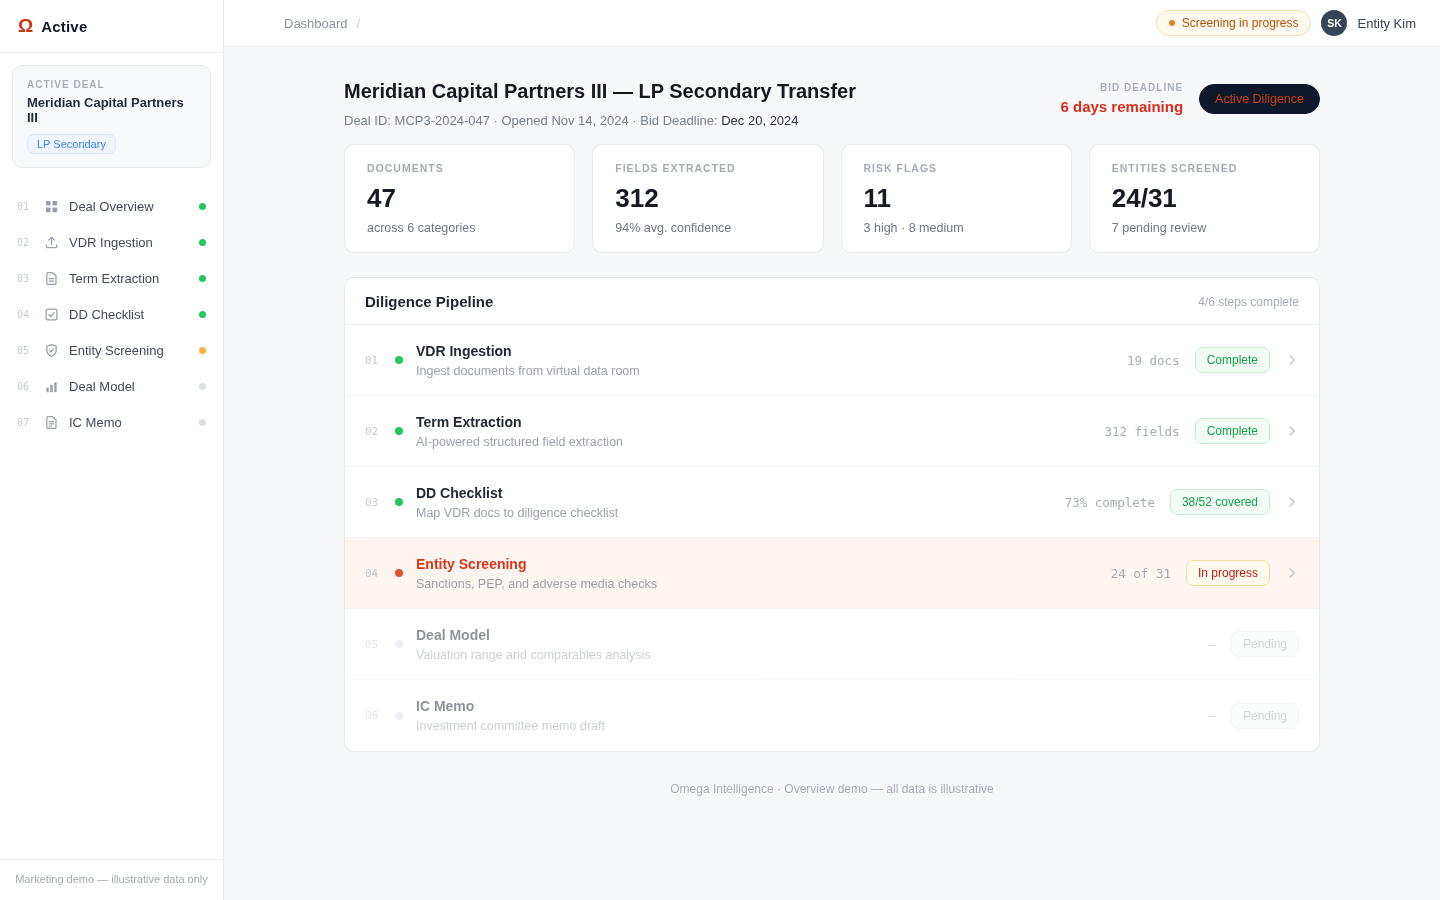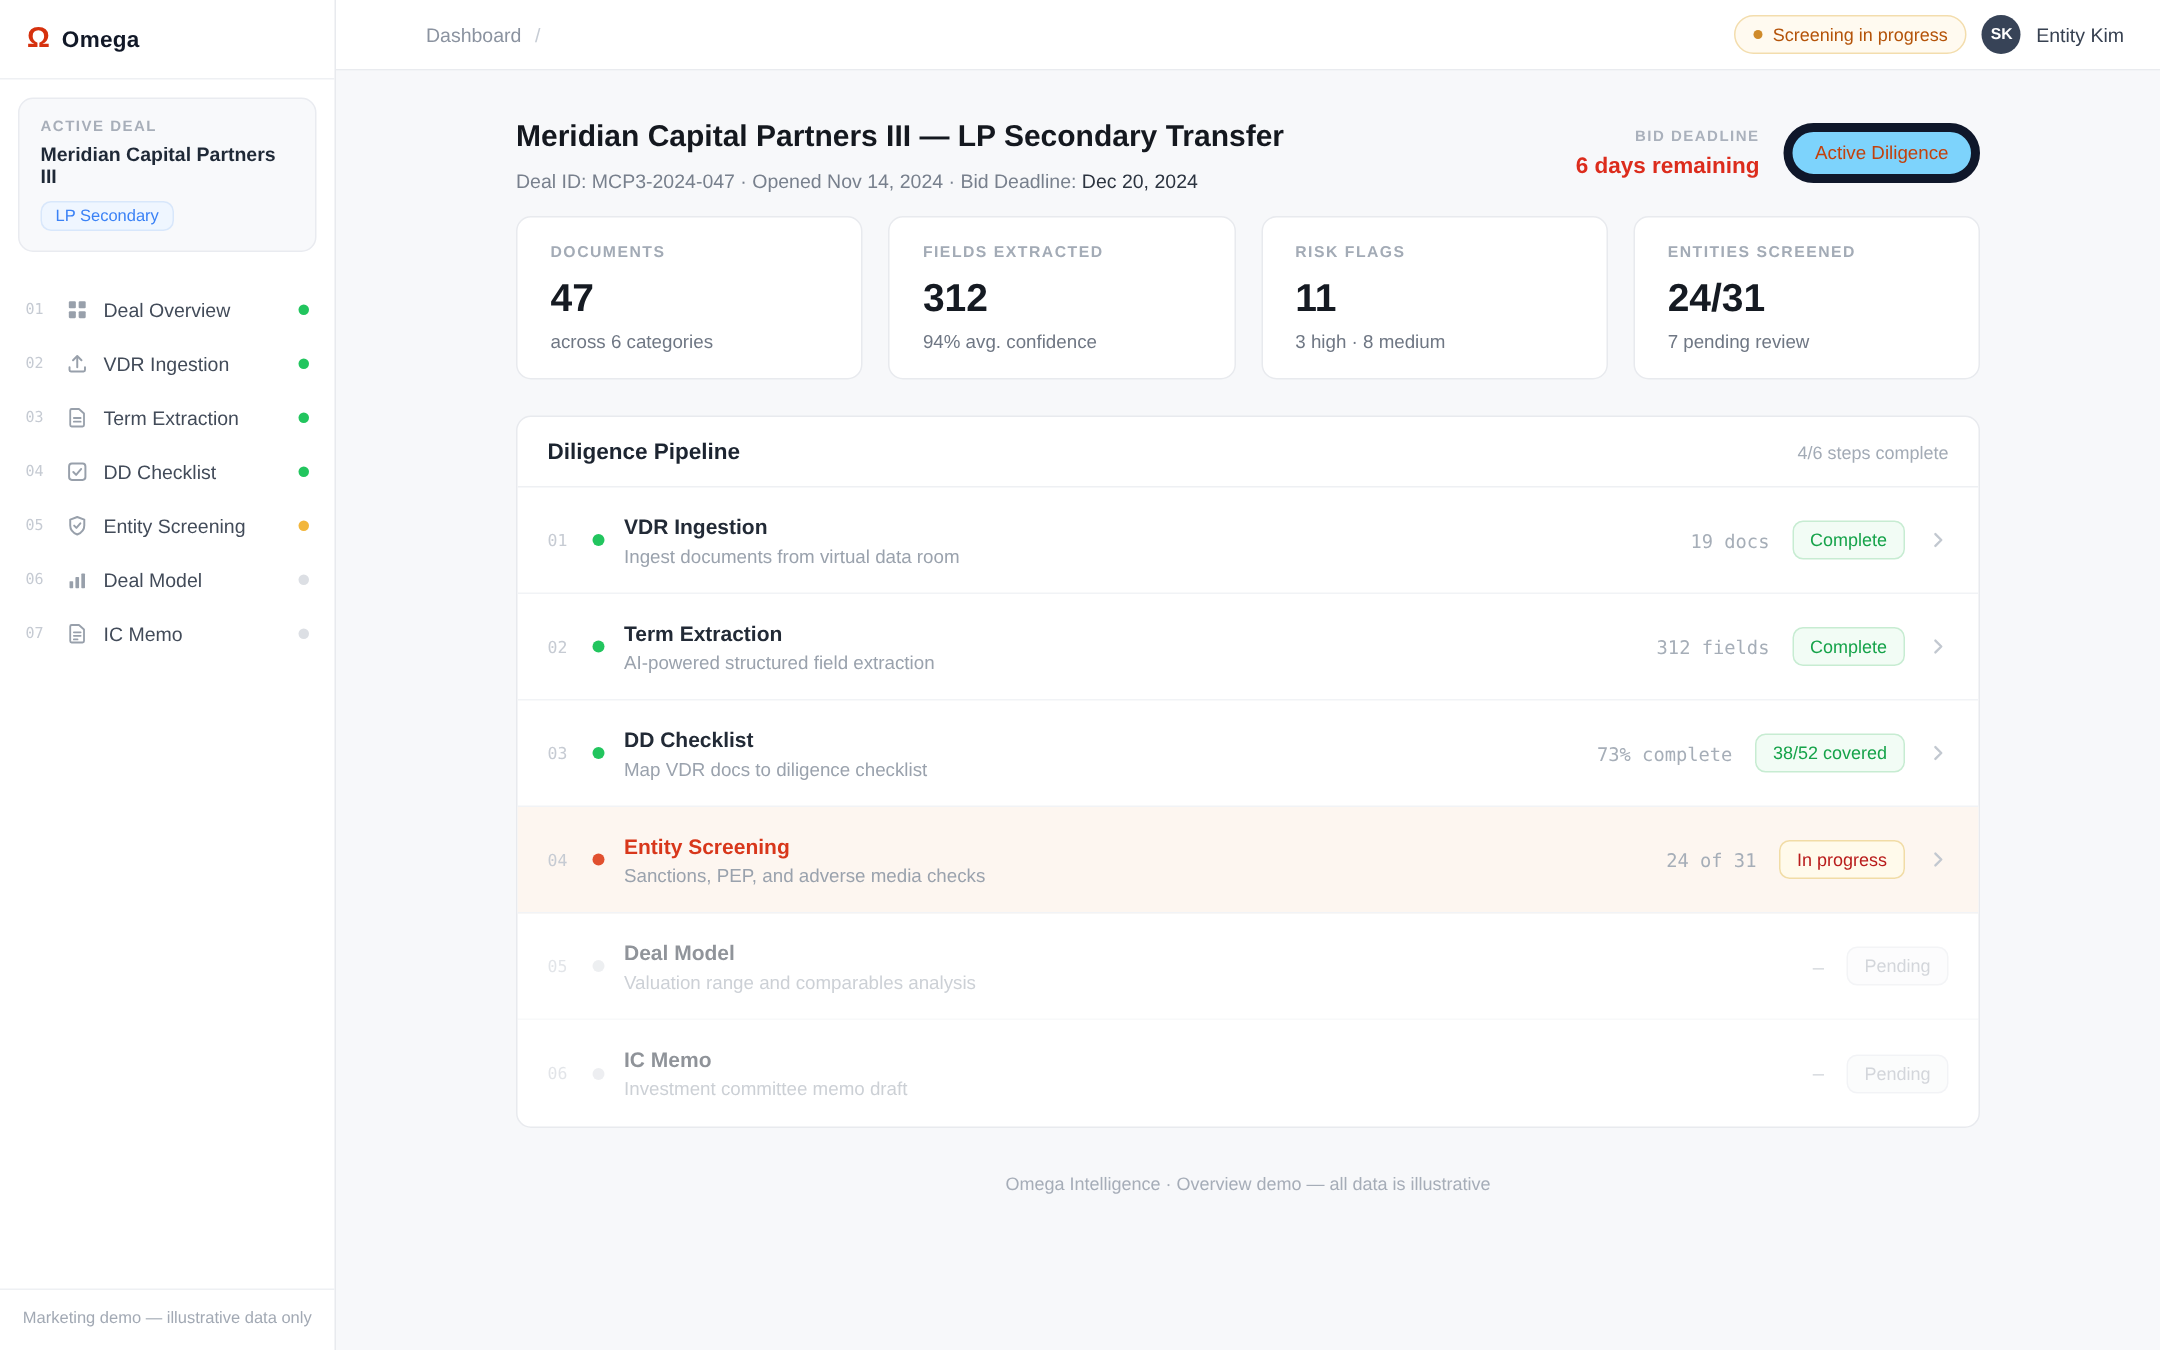--- a/index.html
+++ b/index.html
@@ -47,21 +47,21 @@
   .container{width:976px; margin:0 auto; padding-top:30px;}
 
   .page-head{display:flex; justify-content:space-between; align-items:flex-start; margin-bottom:16px;}
   .page-title{font-size:20px; font-weight:700; color:#14181f; line-height:28px; margin-bottom:8px;}
   .page-meta{font-size:13px; color:#78808d;}
   .page-meta .meta-strong{color:#2c3440;}
   .head-right{display:flex; align-items:center; gap:16px; padding-top:5px;}
   .deadline-box{text-align:right;}
   .deadline-label{font-size:10px; letter-spacing:1px; color:#aab1bc; font-weight:600; margin-bottom:5px;text-align:right;}
   .deadline-value{font-size:15px; font-weight:700; color:var(--danger,#dc2c1c);}
-  .stage-pill{font-size:12.5px; color:#c2410c; background:#7dd3fc; border:6px solid #0f172a; border-radius:999px; padding:7px 15px; white-space:nowrap;}
+  .stage-pill{font-size:12.5px; color:#c2410c; background:#0f172a; border:1px solid #0f172a; border-radius:999px; padding:7px 15px; white-space:nowrap;}
 
   .stats{display:grid; grid-template-columns:repeat(4,1fr); gap:17px; margin-bottom:24px;}
   .stat-card{background:#fff; border:1px solid #e8eaee; border-radius:10px; padding:17px 22px;}
   .stat-label{font-size:10.5px; letter-spacing:1px; color:#a3abb6; font-weight:600;}
   .stat-value{font-size:26px; font-weight:700; color:#151a22; margin:9px 0 7px;}
   .stat-sub{font-size:12.5px; color:#6f7784;}
 
   .pipeline{background:#fff; border:1px solid #e8eaee; border-radius:10px; overflow:hidden;}
   .pipeline-head{display:flex; justify-content:space-between; align-items:center; padding:15px 20px 14px; border-bottom:1px solid #eef0f3;}
   .pipeline-title{font-size:15px; font-weight:700; color:#1c2430;}
@@ -89,21 +89,21 @@
   .page-footer{text-align:center; font-size:12px; color:#a6adb8; padding-top:30px;}
 </style>
 </head>
 <body>
 
 <div class="app">
 
   <aside class="sidebar">
     <div class="logo-row">
       <span class="logo-glyph">Ω</span>
-      <span class="logo-text">Omega</span>
+      <span class="logo-text">Active</span>
     </div>
     <div class="deal-card">
       <div class="deal-card-label">ACTIVE DEAL</div>
       <div class="deal-card-name">Meridian Capital Partners III</div>
       <span class="deal-card-badge">LP Secondary</span>
     </div>
     <nav class="nav" id="nav-list">
   <div class="nav-item">
     <span class="nav-num">01</span>
     <span class="nav-icon">

